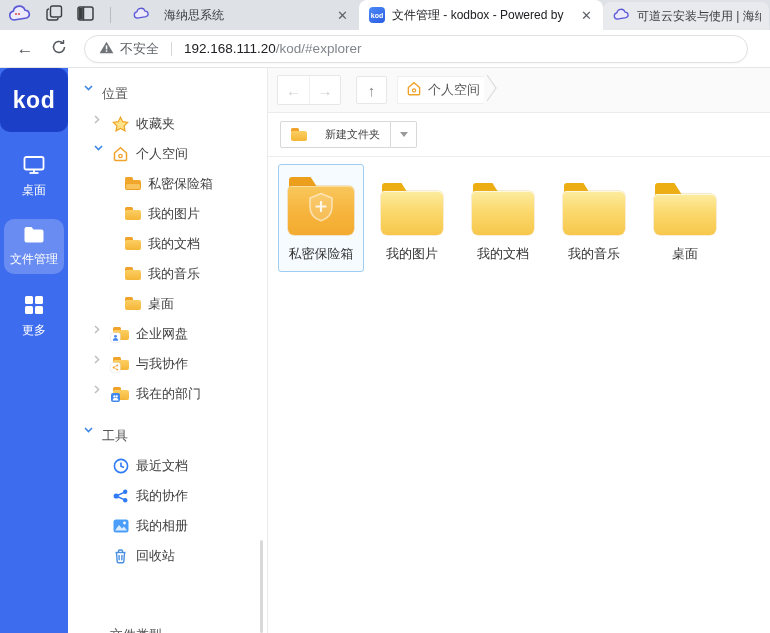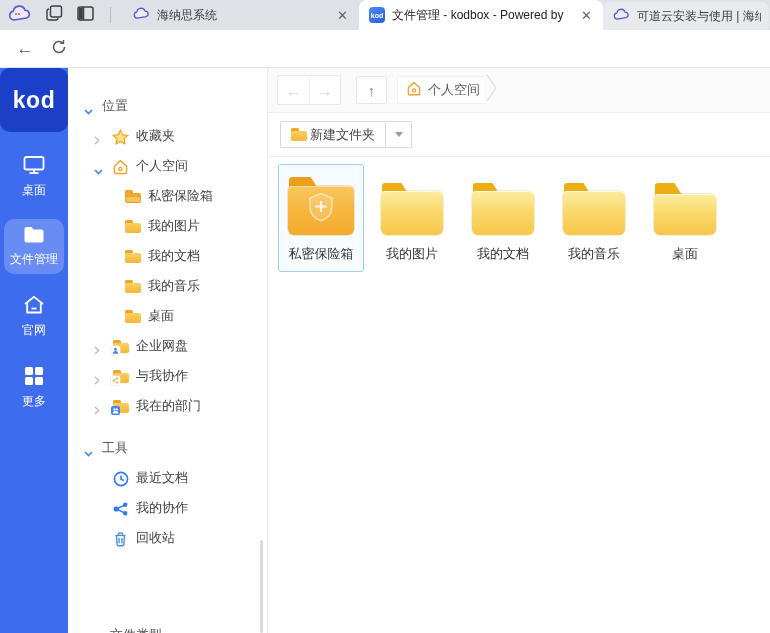--- a/index.html
+++ b/index.html
@@ -5,21 +5,21 @@
   * { box-sizing: border-box; margin: 0; padding: 0; }
   html,body { width:770px; height:633px; }
   body { font-family:"Liberation Sans","DejaVu Sans",sans-serif; overflow:hidden; background:#fff; }
   .screen { position:relative; width:770px; height:633px; overflow:hidden; background:#fff; }
 
   
   .tabstrip { position:absolute; left:0; top:0; width:770px; height:30px; background:#dee1e6; display:flex; align-items:flex-end; }
   .strip-icons { display:flex; align-items:center; height:30px; gap:14px; padding:0 10px 0 8px; }
   .strip-sep { width:1px; height:16px; background:#b9bcc0; margin:0 2px; align-self:center; }
   .tab { display:flex; align-items:center; height:30px; padding:0 8px 0 10px; font-size:12px; color:#3c4043; position:relative; }
-  .tab.inactive1 { width:236px; }
+  .tab.inactive1 { width:236px;gap:7px; }
   .tab.active { width:244px; background:#ffffff; border-radius:8px 8px 0 0; height:30px; color:#202124; }
   .tab.inactive2 { width:166px; background:#e9eaed; border-radius:8px 8px 0 0; height:28px; overflow:hidden; }
   .tab .title { flex:1; white-space:nowrap; overflow:hidden; margin-left:7px; }
   .tab .close { font-size:13px; color:#5f6368; padding:0 3px; flex:0 0 auto; }
   .favicon-kod { width:16px; height:16px; border-radius:4px; background:linear-gradient(145deg,#4d8bf8,#2b5ce2); color:#fff; font-size:7px; font-weight:bold; display:flex; align-items:center; justify-content:center; flex:0 0 auto; }
 
   
   .btoolbar { position:absolute; left:0; top:30px; width:770px; height:38px; background:#ffffff; border-bottom:1px solid #e4e5e8; display:flex; align-items:center; }
   .nav-glyph { font-size:17px; color:#54585e; width:34px; text-align:center; }
   .urlpill { margin-left:8px; height:28px; width:664px; border:1px solid #dfe1e5; background:#fff; border-radius:14px; display:flex; align-items:center; padding:0 14px; box-shadow:0 1px 2px rgba(0,0,0,.04); }
@@ -34,21 +34,21 @@
 
   
   .rail { position:absolute; left:0; top:0; width:68px; height:565px; background:#3e6cee; }
   .rail-logo { width:68px; height:64px; background:#1c3fc8; border-radius:10px; display:flex; align-items:center; justify-content:center; color:#fff; font-size:23px; font-weight:800; letter-spacing:.5px; }
   .rail-item { width:60px; margin:14px auto 0; padding:7px 0 6px; border-radius:10px; display:flex; flex-direction:column; align-items:center; gap:4px; color:#fff; font-size:12px; }
   .rail-item.first { margin-top:16px; }
   .rail-item.active { background:rgba(255,255,255,.22); }
 
   
   .tree { position:absolute; left:68px; top:0; width:200px; height:565px; background:#fff; border-right:1px solid #ebebeb; padding-top:17px; overflow:hidden; }
-  .trow { height:30px; display:flex; align-items:flex-end; font-size:13px; color:#404040; }
+  .trow { height:30px; display:flex; align-items:flex-start; font-size:13px; color:#404040; }
   .trow.lvl0 { padding-left:16px; color:#555; }
   .trow.lvl1 { padding-left:26px; }
   .trow.lvl2 { padding-left:56px; }
   .chev { width:18px; display:flex; align-items:center; flex:0 0 auto; }
   .ticon { width:17px; height:17px; margin-right:7px; flex:0 0 auto; display:flex; align-items:center; justify-content:center; position:relative; }
   .tgap { height:12px; }
   .tree-scroll { position:absolute; right:4px; top:472px; width:3px; height:93px; background:#d9d9d9; border-radius:2px; }
   .clipped-row { position:absolute; left:42px; top:558px; font-size:13px; color:#555; }
 
   
@@ -67,21 +67,21 @@
   .navgroup { display:flex; border:1px solid #e7e7e7; border-radius:2px; background:#fff; }
   .navbtn { width:31px; height:28px; display:flex; align-items:center; justify-content:center; font-size:15px; color:#cfcfcf; }
   .navbtn + .navbtn { border-left:1px solid #efefef; }
   .upbtn { width:31px; height:28px; margin-left:15px; border:1px solid #e7e7e7; border-radius:2px; background:#fff; display:flex; align-items:center; justify-content:center; font-size:15px; color:#8a8a8a; }
   .crumb { display:flex; align-items:center; margin-left:10px; height:28px; padding:0 4px 0 8px; background:#fff; border:1px solid #f0f0f0; border-right:none; }
   .crumb .clabel { font-size:13px; color:#555; margin-left:6px; }
   .crumb-arrow { margin-left:2px; }
 
   .actionbar { height:44px; background:#fff; border-bottom:1px solid #ededed; display:flex; align-items:center; padding-left:12px; gap:11px; }
   .splitbtn { display:flex; }
-  .sb-main { height:27px; border:1px solid #d8d8d8; border-radius:2px 0 0 2px; background:#fff; display:flex; align-items:center; padding:0 10px; gap:3px; font-size:13px; color:#444; }
+  .sb-main { height:27px; border:1px solid #d8d8d8; border-radius:2px 0 0 2px; background:#fff; display:flex; align-items:center; padding:0 10px; gap:18px; font-size:11px; color:#444; }
   .sb-caret { height:27px; width:26px; border:1px solid #d8d8d8; border-left:none; border-radius:0 2px 2px 0; background:#fff; display:flex; align-items:center; justify-content:center; }
   .caret-down { width:0; height:0; border-left:4px solid transparent; border-right:4px solid transparent; border-top:5px solid #9a9a9a; }
 
   
   .grid { padding:7px 0 0 10px; display:flex; gap:5px; }
   .fitem { width:86px; height:108px; border:1px solid transparent; border-radius:3px; display:flex; flex-direction:column; align-items:center; }
   .fitem.selected { border-color:#9fcdef; background:#f6fbff; }
   .ficon { height:74px; display:flex; align-items:flex-end; justify-content:center; padding-bottom:4px; }
   .fname { font-size:13px; color:#333; margin-top:6px; white-space:nowrap; }
 
@@ -151,20 +151,33 @@
   </div>
 
   <div class="btoolbar">
     <span class="nav-glyph" style="margin-left:8px">←</span>
     <span style="width:34px;text-align:center">
       <svg width="16" height="16" viewBox="0 0 16 16" fill="none" stroke="#54585e" stroke-width="1.5">
           <path d="M13.5 8 a5.5 5.5 0 1 1 -1.8-4.1"></path>
           <path d="M12.5 1 v3.2 h-3.2" stroke-width="1.4"></path>
         </svg>
     </span>
+    <div class="urlpill">
+      <span class="warn-tri">
+        <svg width="15" height="13" viewBox="0 0 15 13">
+            <path d="M7.5 0.8 L14.4 12.2 H0.6 Z" fill="#707478"></path>
+            <rect x="6.8" y="4.4" width="1.5" height="4" fill="#fff"></rect>
+            <rect x="6.8" y="9.3" width="1.5" height="1.5" fill="#fff"></rect>
+          </svg>
+      </span>
+      <span class="sec-label">不安全</span>
+      <span class="url-sep"></span>
+      <span class="url-host">192.168.111.20</span>
+        <span class="url-path">/kod/#explorer</span>
+    </div>
   </div>
 
   <div class="app">
 
     <div class="rail">
       <div class="rail-logo">kod</div>
 
       <div class="rail-item first">
         <span>
           <svg width="22" height="20" viewBox="0 0 22 20" fill="none" stroke="#fff" stroke-width="1.8">
@@ -178,30 +191,20 @@
 
       <div class="rail-item active">
         <span>
           <svg width="22" height="18" viewBox="0 0 22 18">
               <path d="M1.5 3 a2 2 0 0 1 2-2 h5 l2 2.5 h8 a2 2 0 0 1 2 2 v9 a2 2 0 0 1 -2 2 h-15 a2 2 0 0 1 -2-2 z" fill="#fff"></path>
             </svg>
         </span>
         <span>文件管理</span>
       </div>
 
-      <div class="rail-item">
-        <span>
-          <svg width="22" height="20" viewBox="0 0 22 20" fill="none" stroke="#fff" stroke-width="1.8">
-              <path d="M2 9 L11 1.8 L20 9"></path>
-              <path d="M4.2 8 V17.5 H17.8 V8"></path>
-              <line x1="8.5" y1="13.5" x2="13.5" y2="13.5"></line>
-            </svg>
-        </span>
-        <span>官网</span>
-      </div>
 
       <div class="rail-item">
         <span>
           <svg width="20" height="20" viewBox="0 0 20 20" fill="#fff">
               <rect x="1" y="1" width="8" height="8" rx="1.5"></rect>
               <rect x="11" y="1" width="8" height="8" rx="1.5"></rect>
               <rect x="1" y="11" width="8" height="8" rx="1.5"></rect>
               <rect x="11" y="11" width="8" height="8" rx="1.5"></rect>
             </svg>
         </span>
@@ -390,20 +393,31 @@
               <circle cx="3.2" cy="7" r="2.6"></circle>
               <circle cx="12.2" cy="2.8" r="2.2"></circle>
               <circle cx="12.2" cy="11.2" r="2.2"></circle>
               <path d="M3.2 7 L12.2 2.8 M3.2 7 L12.2 11.2" stroke="#2f7bf5" stroke-width="1.4"></path>
             </svg>
           </span>
         <span>我的协作</span>
       </div>
 
 
+      <div class="trow lvl1">
+        <span class="chev"></span>
+        <span class="ticon">
+            <svg width="16" height="14" viewBox="0 0 16 14">
+              <rect x="0.5" y="0.5" width="15" height="13" rx="2.5" fill="#4a9df8"></rect>
+              <circle cx="11.5" cy="4" r="1.4" fill="#fff"></circle>
+              <path d="M2 11.5 L6 6 L9 9.5 L11 7.5 L14 11.5 Z" fill="#d9ecff"></path>
+            </svg>
+          </span>
+        <span>我的相册</span>
+      </div>
 
       <div class="trow lvl1">
         <span class="chev"></span>
         <span class="ticon">
             <svg width="15" height="16" viewBox="0 0 15 16" fill="none" stroke="#4a90e2" stroke-width="1.4">
               <path d="M2.5 4.5 H12.5"></path>
               <path d="M5.5 4.2 V3 a1 1 0 0 1 1-1 h2 a1 1 0 0 1 1 1 v1.2"></path>
               <path d="M3.5 4.8 L4.2 13.6 a1.2 1.2 0 0 0 1.2 1.1 h4.2 a1.2 1.2 0 0 0 1.2-1.1 L11.5 4.8"></path>
               <line x1="6" y1="7" x2="6.2" y2="12.3"></line>
               <line x1="9" y1="7" x2="8.8" y2="12.3"></line>

